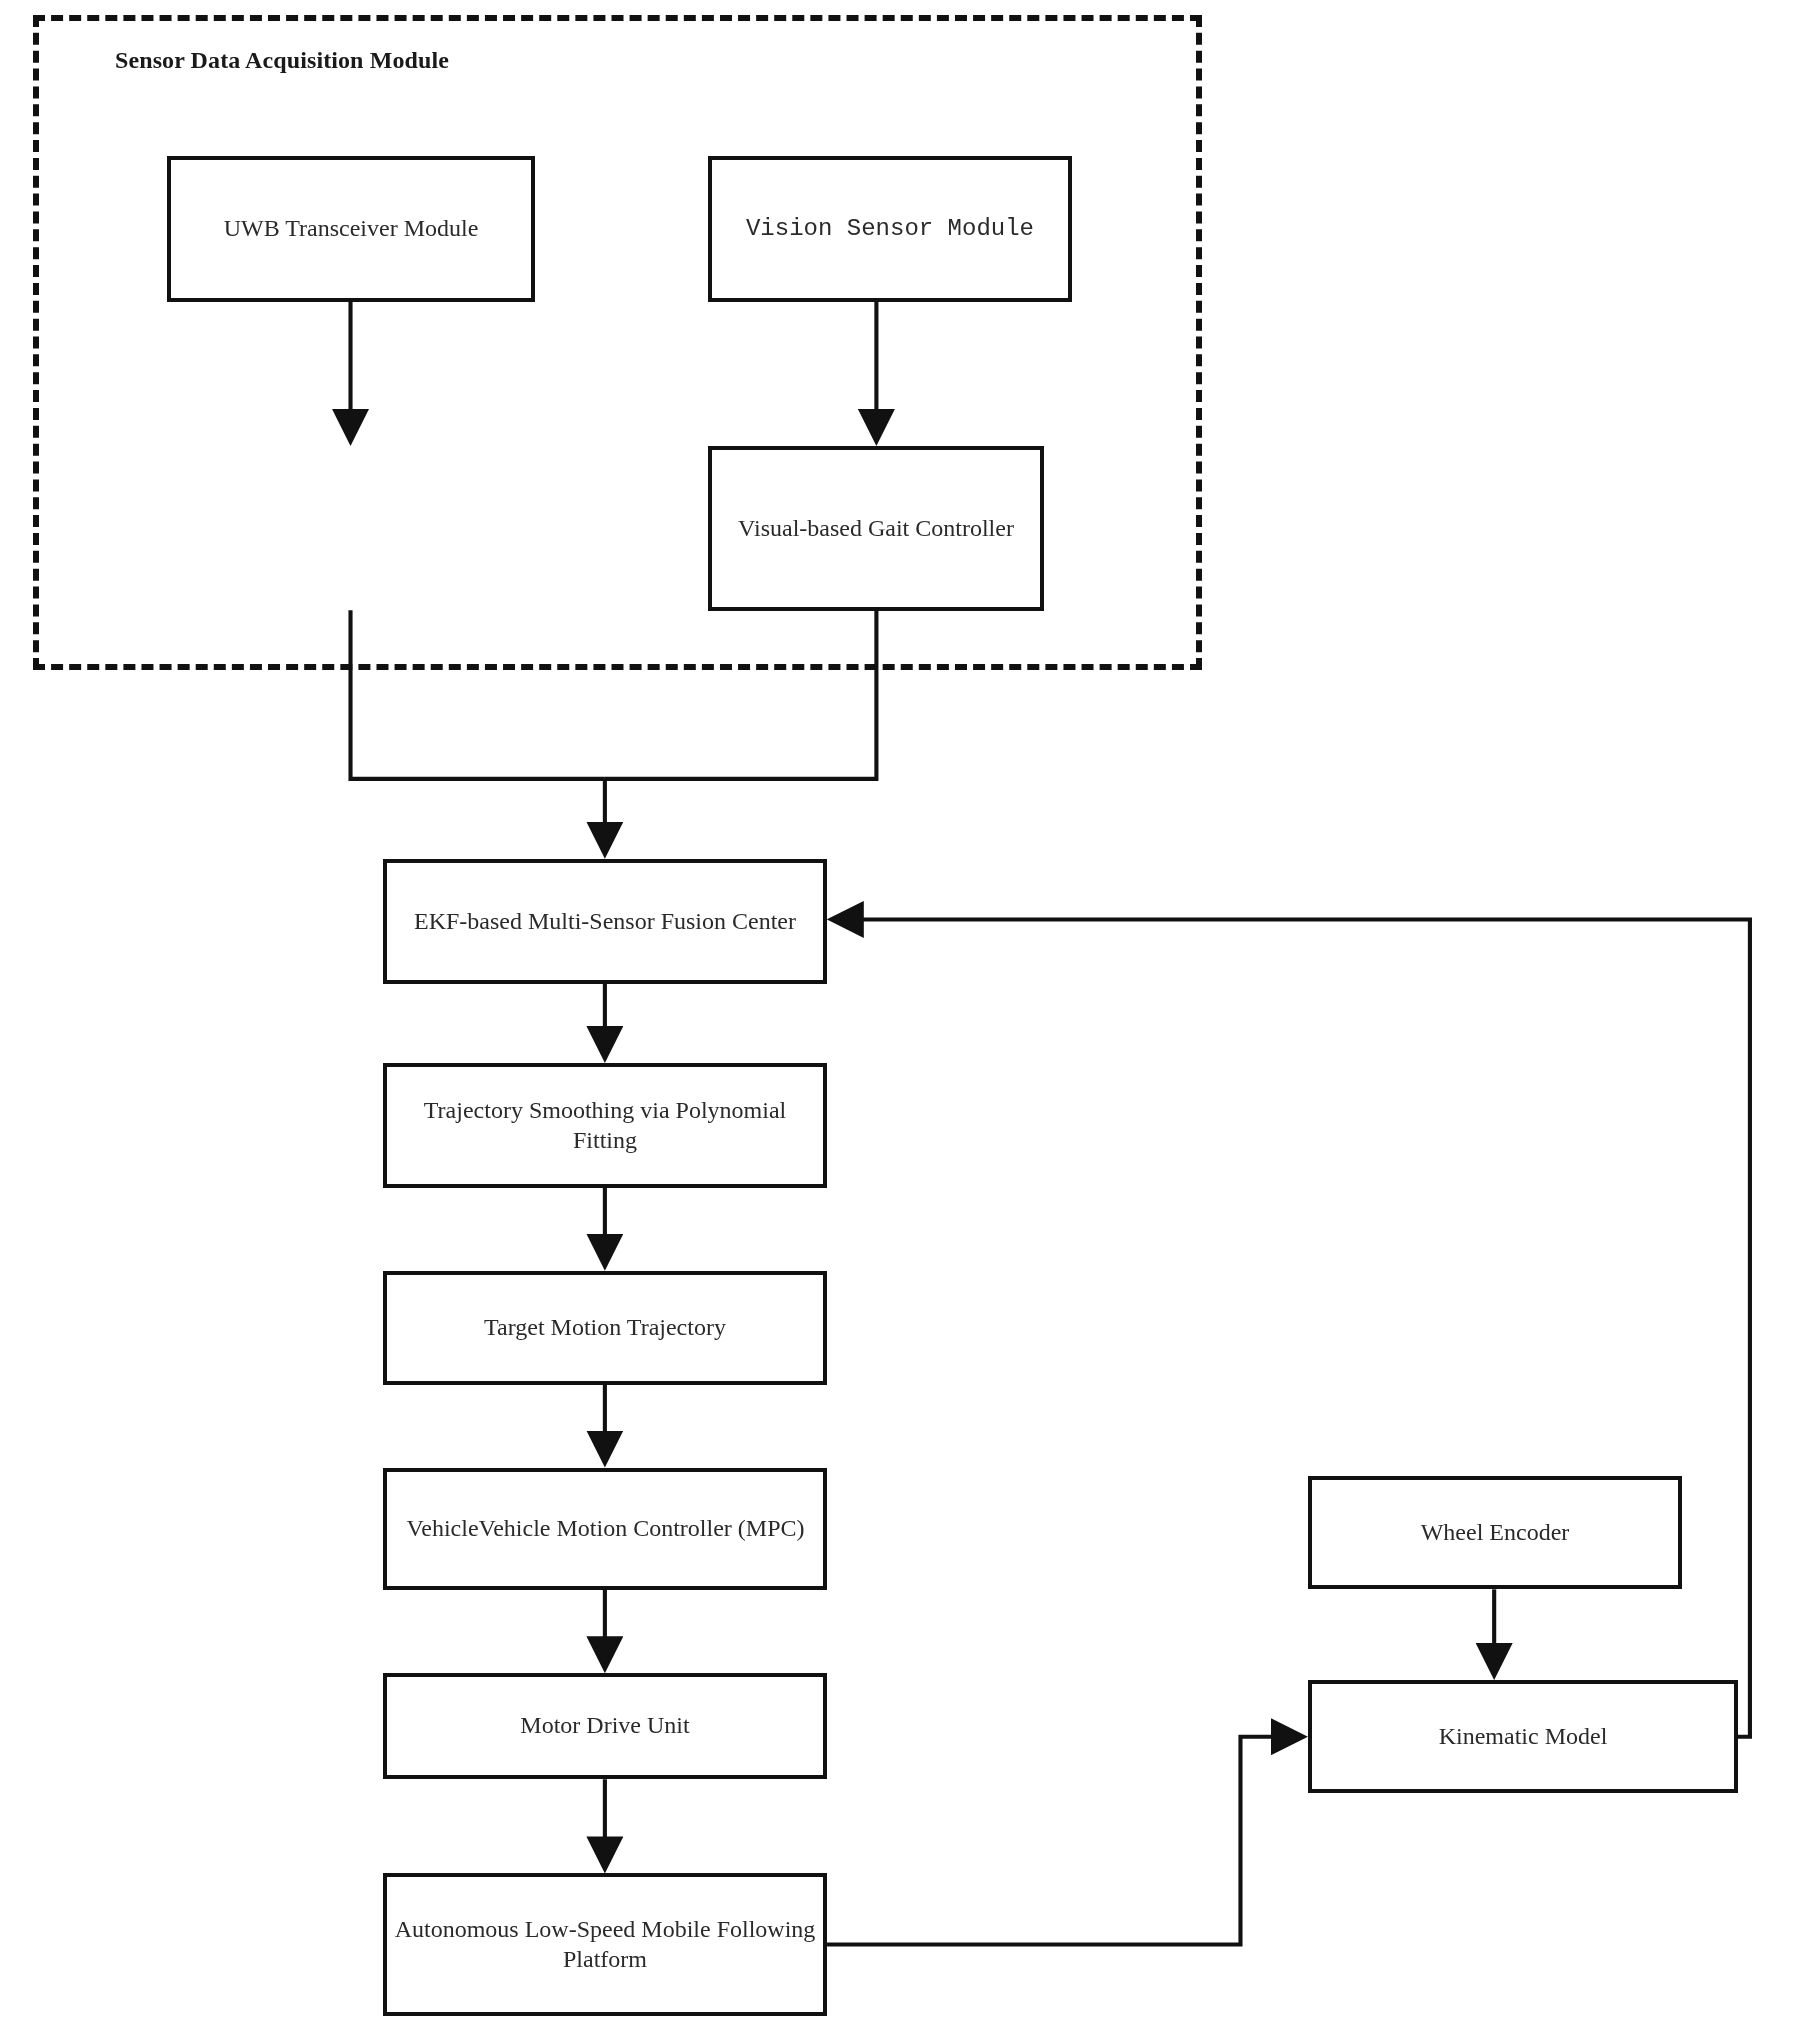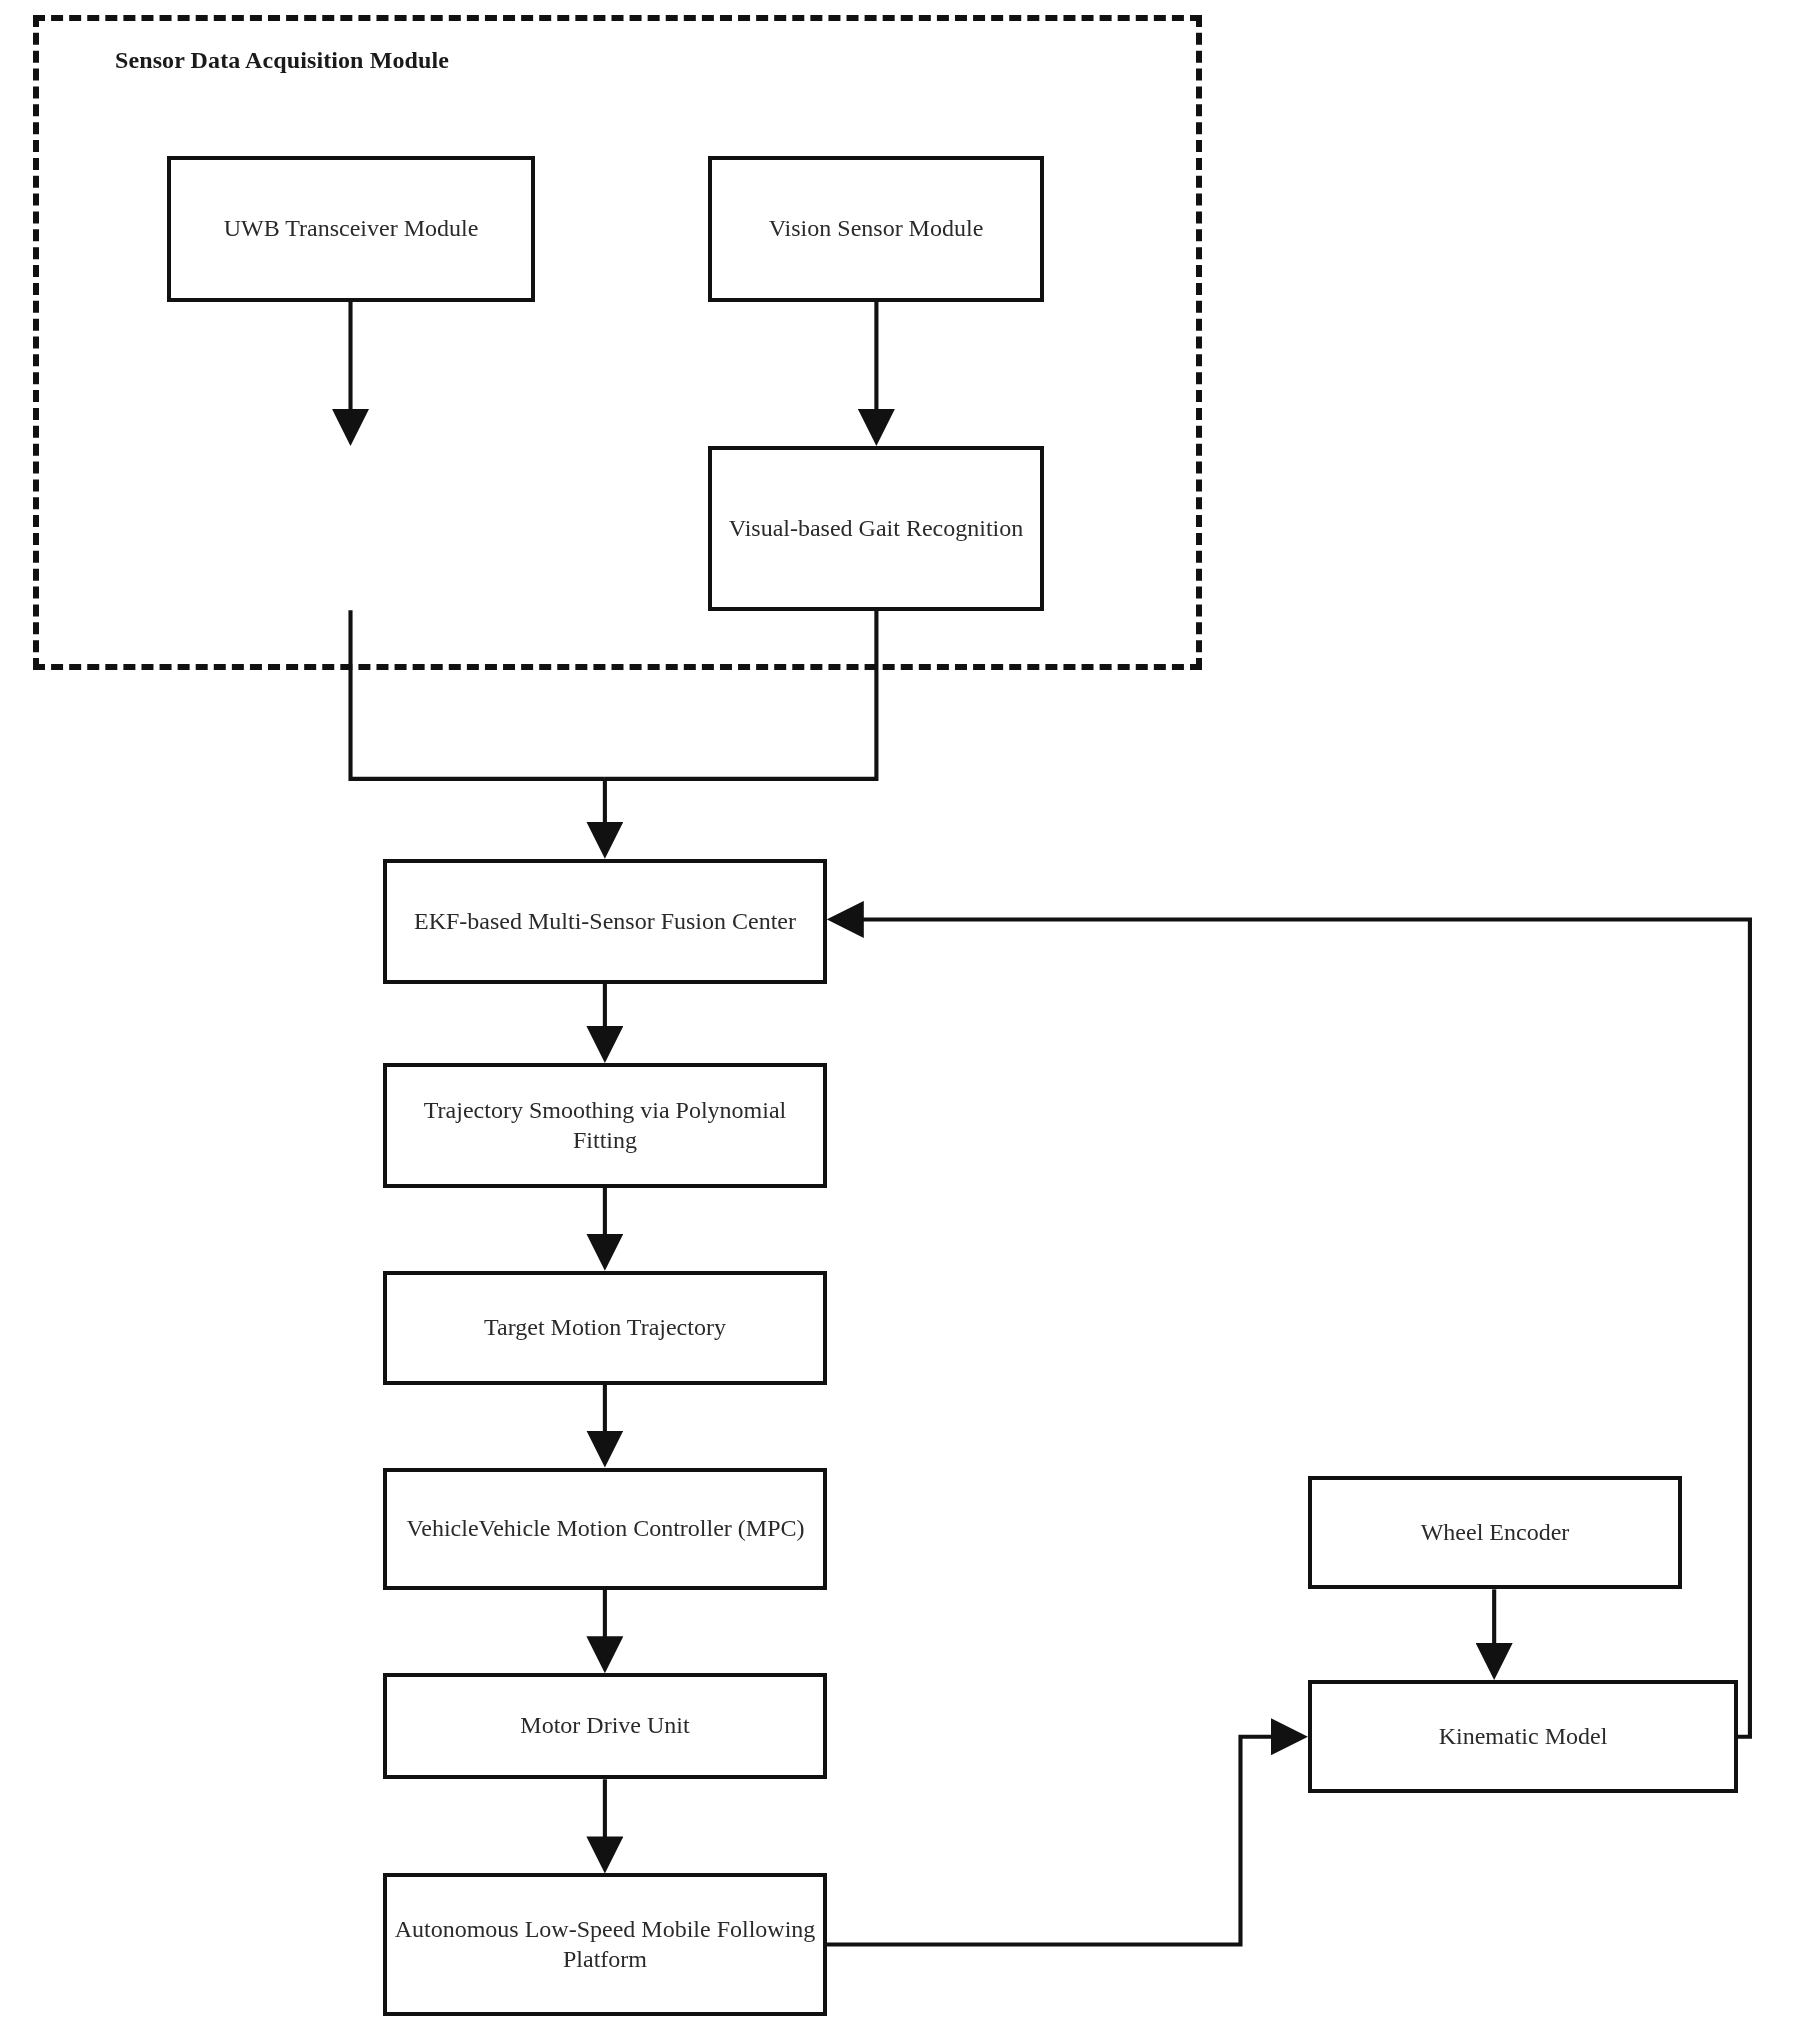--- a/index.html
+++ b/index.html
@@ -71,27 +71,27 @@
       <line x1="2179" y1="2318" x2="2179" y2="2442" marker-end="url(#ah)"></line>
 
       <path d="M2452,2533 L2552,2533 L2552,1341 L1214,1341" marker-end="url(#ah)"></path>
     </g>
   </svg>
 
   <div class="node f44" style="left:167px;top:156px;width:368px;height:146px;">
     <span>UWB Transceiver Module</span>
   </div>
 
-  <div class="node f44" style="left:708px;top:156px;width:336px;height:146px;">
+  <div class="node f44" style="left:708px;top:156px;width:364px;height:146px;font-family:Liberation Mono, monospace;">
     <span>Vision Sensor Module</span>
   </div>
 
 
   <div class="node f44" style="left:708px;top:446px;width:336px;height:165px;">
-    <span>Visual-based Gait Recognition</span>
+    <span>Visual-based Gait Controller</span>
   </div>
 
   <div class="node f44" style="left:383px;top:859px;width:444px;height:125px;">
     <span>EKF-based Multi-Sensor Fusion Center</span>
   </div>
 
   <div class="node f44" style="left:383px;top:1063px;width:444px;height:125px;">
     <span>Trajectory Smoothing via Polynomial Fitting</span>
   </div>
 

